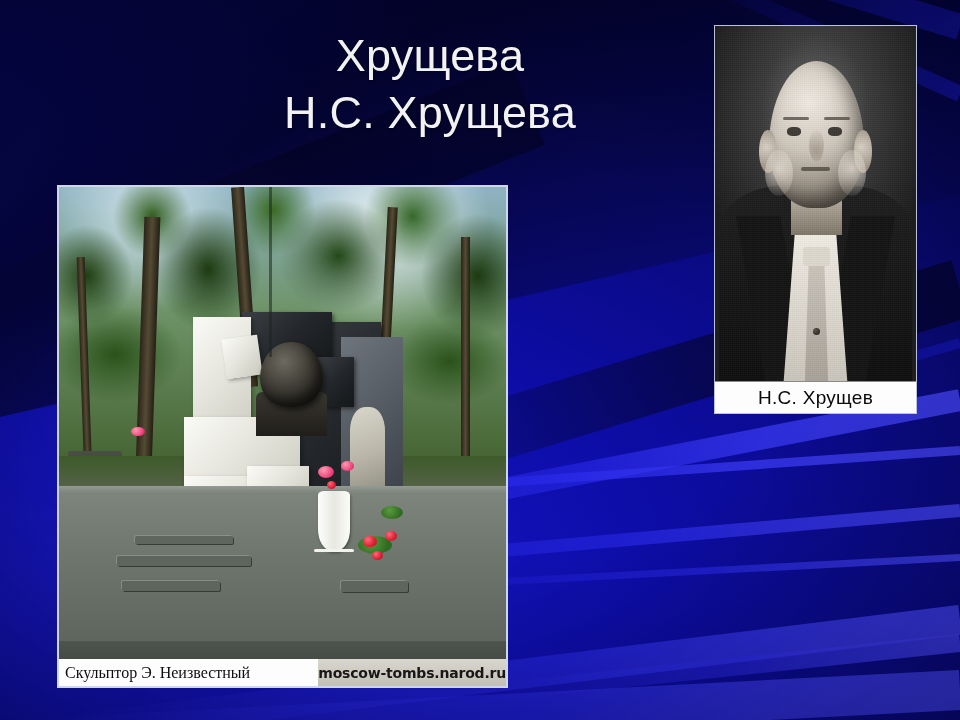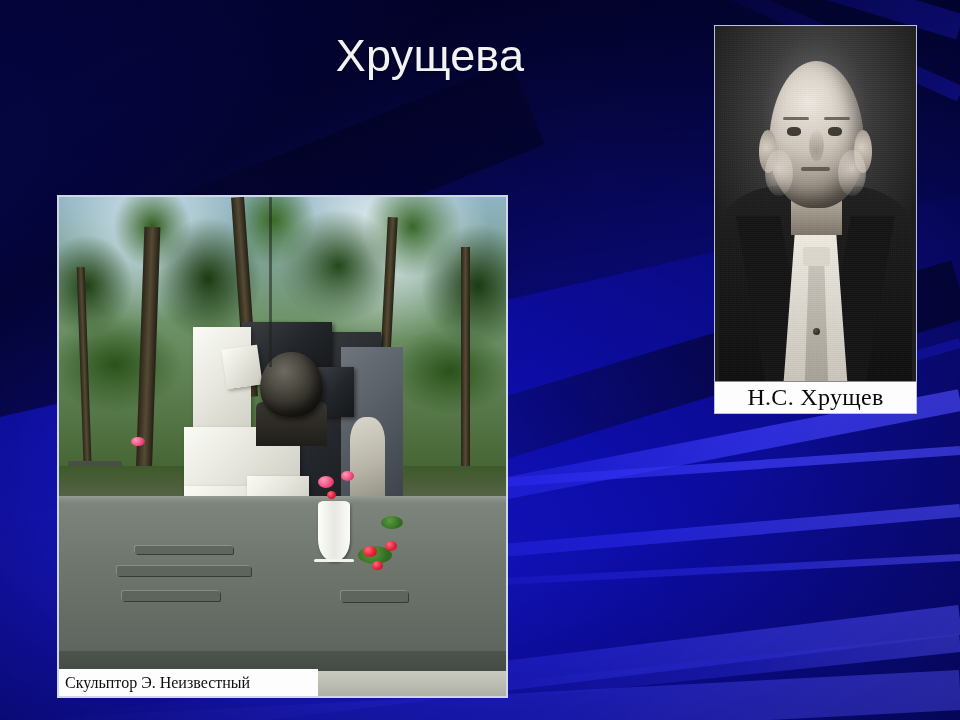--- a/index.html
+++ b/index.html
@@ -54,21 +54,21 @@
   .title{
     position:absolute;left:150px;top:28px;width:560px;
     text-align:center;color:#f2f2f2;
     font-size:45px;line-height:1.26;letter-spacing:.2px;
     text-shadow:0 1px 2px rgba(0,0,0,.35);
   }
   .title div{white-space:nowrap;}
 
   
   .photo-monument{
-    position:absolute;left:57px;top:195px;width:451px;height:503px;
+    position:absolute;left:57px;top:185px;width:451px;height:503px;
     border:2px solid #cfd6e6;box-sizing:border-box;overflow:hidden;
     background:#2d4018;
     padding-left:12px;
   }
   .mon-sky{
     position:absolute;left:0;top:0;width:100%;height:62%;
     background:
       radial-gradient(circle at 72% 12%, #e8f2f6 0%, rgba(232,242,246,0) 26%),
       radial-gradient(circle at 20% 8%, #cfe2ea 0%, rgba(207,226,234,0) 22%),
       linear-gradient(180deg,#8fb3c4 0%, #6e9368 40%, #3d5a27 100%);
@@ -227,21 +227,21 @@
   .tie-knot{position:absolute;left:44%;top:57%;width:13%;height:5%;
             background:#ddd8ce;border-radius:3px;}
   .tie-pin{position:absolute;left:49%;top:78%;width:7px;height:7px;border-radius:50%;
            background:radial-gradient(circle at 35% 35%, #5a5249, #1a1713);}
   .por-cap{
     position:absolute;left:0;bottom:0;width:100%;height:32px;
     background:#fdfdfd;display:flex;align-items:center;justify-content:center;
     border-top:1px solid #8a8a8a;box-sizing:border-box;
   }
   .por-cap span{
-    font-family:Liberation Serif, serif;font-size:24px;color:#0a0a0a;letter-spacing:.3px;
+    font-family:Liberation Sans, sans-serif;font-size:19px;color:#0a0a0a;letter-spacing:.3px;
   }
 </style>
 </head>
 <body>
 
 <div class="slide">
 
   <div class="bg-base"></div>
   <div class="bg-dark-top"></div>
   <div class="ray r11 dark"></div>
@@ -253,20 +253,21 @@
   <div class="ray r2"></div>
   <div class="ray r3"></div>
   <div class="ray r5"></div>
   <div class="ray r4"></div>
   <div class="ray r12"></div>
   <div class="ray r9"></div>
   <div class="vig"></div>
 
   <div class="title">
     <div>Хрущева</div>
+    <div>Н.С. Хрущева</div>
   </div>
 
   <div class="photo-monument">
     <div class="mon-sky"></div>
     <div class="foliage"></div>
     <div class="trunk t5"></div>
     <div class="trunk t1"></div>
     <div class="trunk t2"></div>
     <div class="trunk t3"></div>
     <div class="trunk t4"></div>
@@ -309,20 +310,23 @@
     <div class="flower" style="left:60%;top:59%;width:9px;height:8px;"></div>
     <div class="leafy" style="left:67%;top:70%;width:34px;height:18px;"></div>
     <div class="flower" style="left:68%;top:70%;width:14px;height:11px;"></div>
     <div class="flower" style="left:73%;top:69%;width:12px;height:10px;"></div>
     <div class="flower" style="left:70%;top:73%;width:11px;height:9px;"></div>
     <div class="leafy" style="left:72%;top:64%;width:22px;height:13px;"></div>
     <div class="flower pink" style="left:16%;top:48%;width:14px;height:9px;"></div>
 
     <div class="cap-white">
       <span>Скульптор Э. Неизвестный</span>
+    </div>
+    <div class="cap-strip">
+      <span class="cap-url">moscow-tombs.narod.ru</span>
     </div>
   </div>
 
   <div class="photo-portrait">
     <div class="por-bg"></div>
     <div class="suit"></div>
     <div class="lapel" style="left:18%;bottom:7%;width:22%;height:44%;transform:skewX(10deg);"></div>
     <div class="lapel" style="left:60%;bottom:7%;width:22%;height:44%;transform:skewX(-10deg);"></div>
     <div class="shirt"></div>
     <div class="tie"></div>

